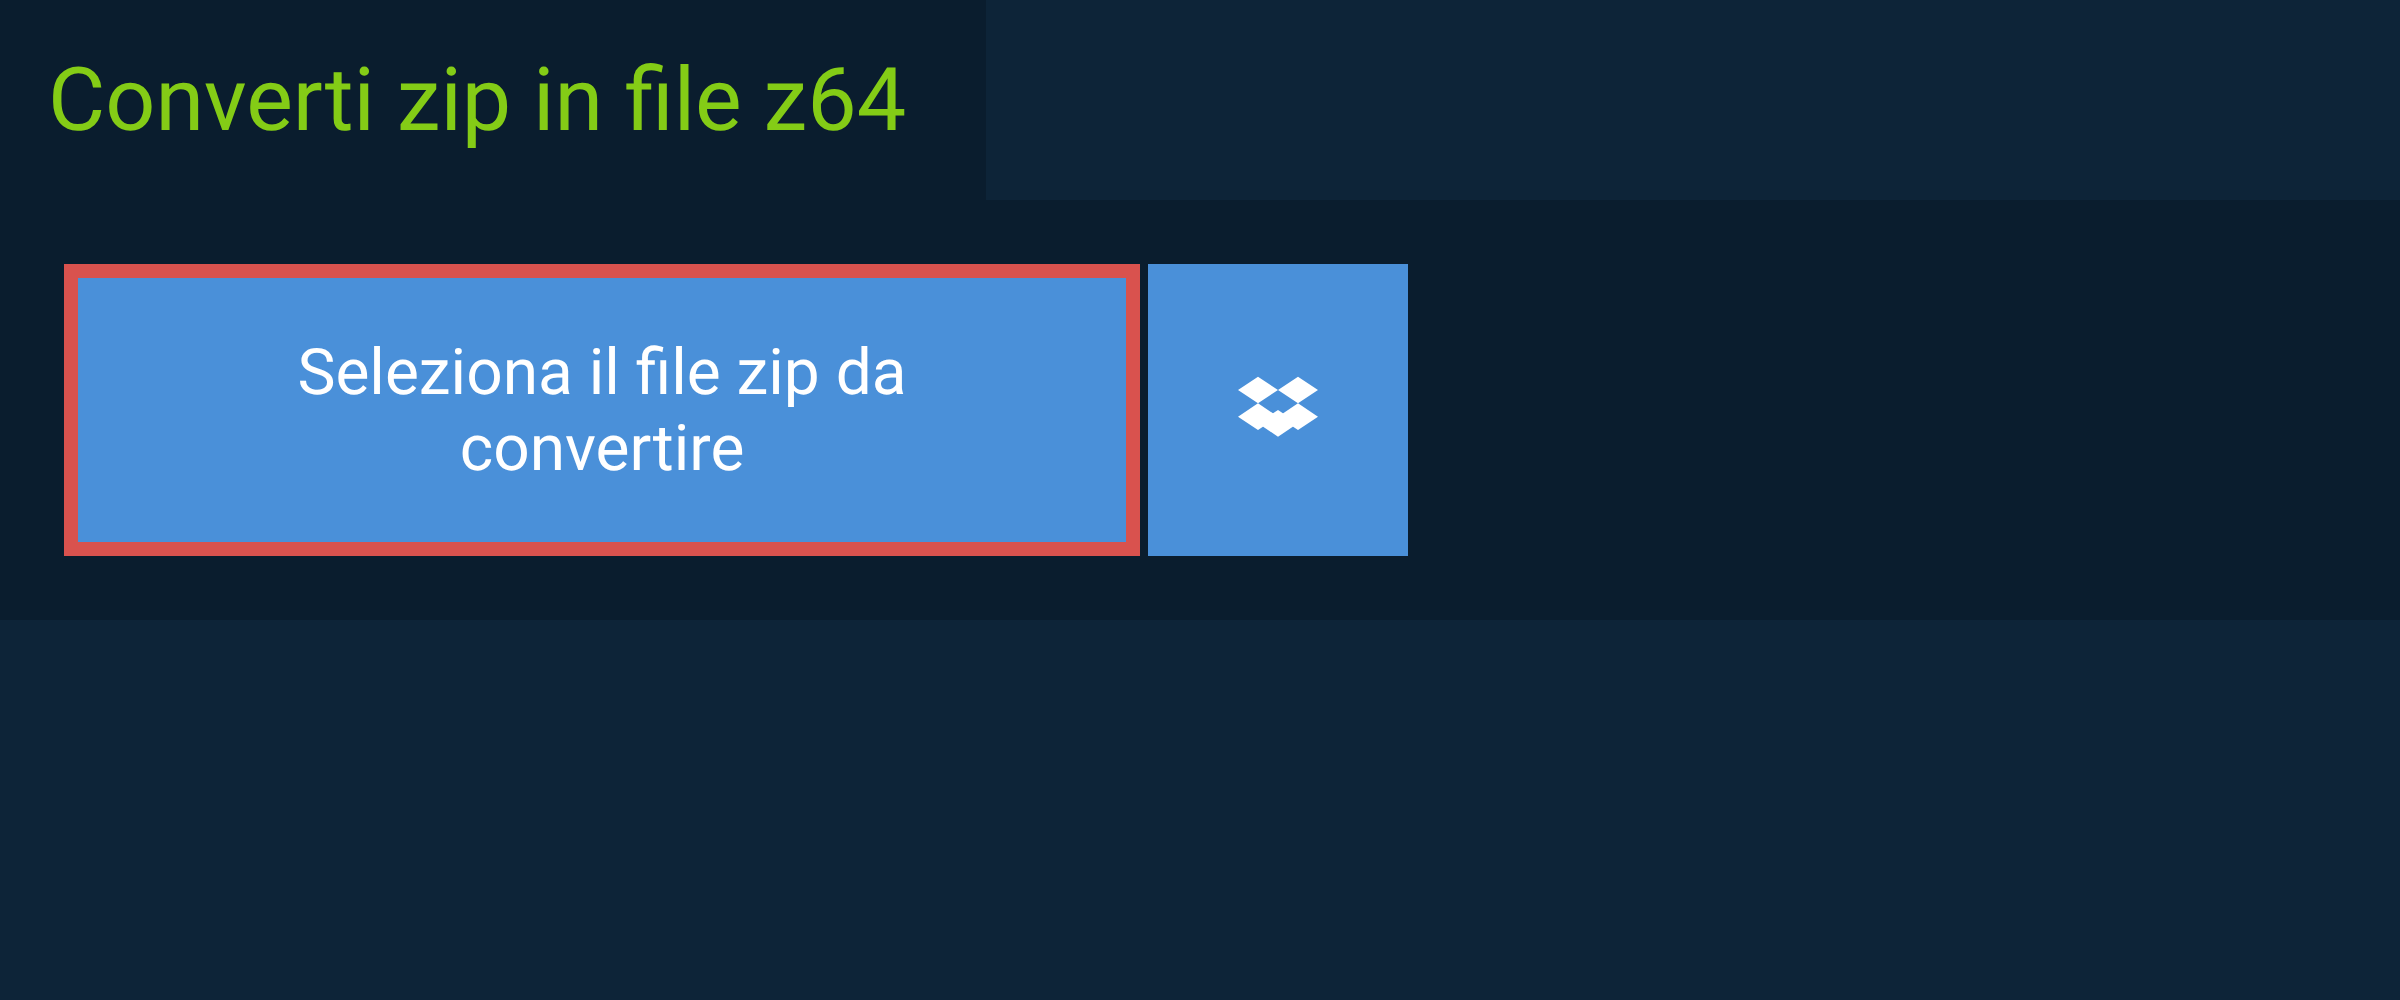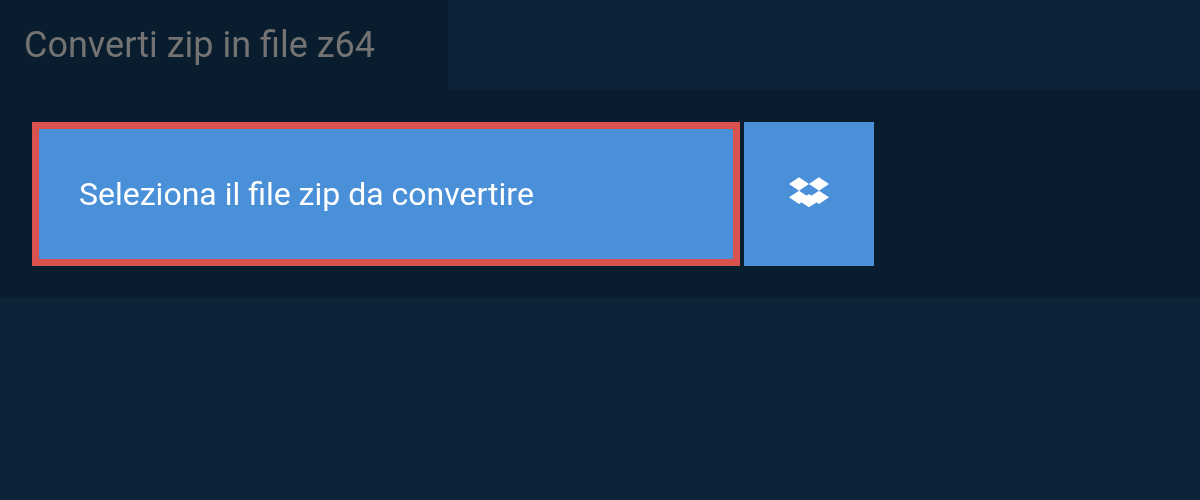--- a/index.html
+++ b/index.html
@@ -14,46 +14,46 @@
       font-family: -apple-system, BlinkMacSystemFont, "Segoe UI", Roboto, sans-serif;
       overflow: hidden;
     }
     .tab-header {
       background: #0a1d2e;
       display: inline-block;
       padding: 24px 40px 24px 24px;
       min-width: 448px;
     }
     .tab-title {
-      color: #737373;
-      font-size: 36px;
+      color: #84cc16;
+      font-size: 44px;
       font-weight: 400;
     }
     .upload-area {
       background: #0a1d2e;
       padding: 32px;
       margin-top: 0;
     }
     .button-row {
       display: flex;
       gap: 0;
     }
     .select-button {
       background: #4a90d9;
       border: 7px solid #d9524e;
       color: #ffffff;
       font-size: 32px;
       font-weight: 400;
-      padding: 46px 40px;
+      padding: 28px 40px;
       cursor: pointer;
       display: flex;
       align-items: center;
       justify-content: flex-start;
       text-align: center;
-      width: 708px;
+      width: 538px;
     }
     .dropbox-button {
       background: #4a90d9;
       width: 130px;
       display: flex;
       align-items: center;
       justify-content: center;
       cursor: pointer;
       margin-left: 4px;
     }

